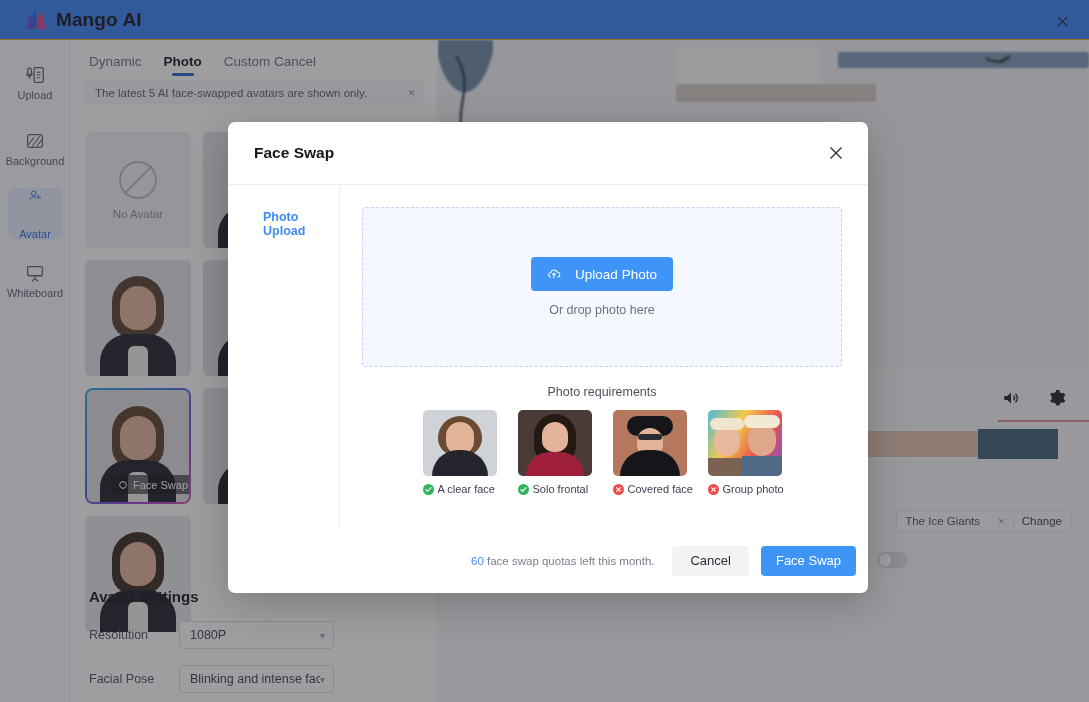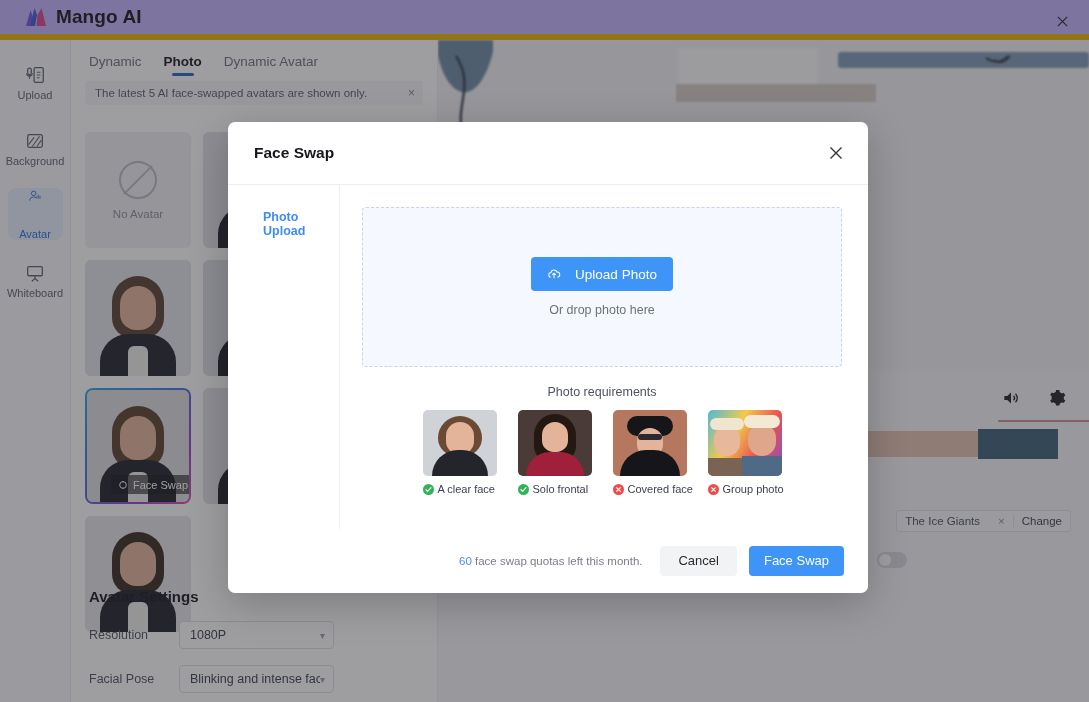--- a/index.html
+++ b/index.html
@@ -7,21 +7,21 @@
     width: 1089px; height: 702px;
     overflow: hidden;
     font-family: "Liberation Sans", sans-serif;
     background: #fff;
   }
   #app { position: relative; width: 1089px; height: 702px; }
 
   
   .appbar {
     position: absolute; left: 0; top: 0; width: 1089px; height: 40px;
-    background: #c4b5fd; border-bottom: 6px solid #eab308;
+    background: #3b82f6; border-bottom: 1px solid #eab308;
     display: flex; align-items: center;
   }
   .logo-wrap { display: flex; align-items: center; gap: 8px; padding-left: 24px; }
   .logo-mark { width: 24px; height: 22px; display: block; }
   .logo-text { font-size: 19px; font-weight: 700; color: #17171c; letter-spacing: .1px; }
   .appbar-close {
     position: absolute; right: 14px; top: 8px; width: 26px; height: 26px;
     display: flex; align-items: center; justify-content: center; color: #2b2b33;
   }
 
@@ -188,21 +188,21 @@
   .req-item { width: 74px; }
   .req-thumb { width: 74px; height: 66px; border-radius: 5px; overflow: hidden; position: relative; }
   .req-cap { display: flex; align-items: center; gap: 4px; margin-top: 7px; font-size: 11px; color: #3c4150; white-space: nowrap; }
   .badge { width: 11px; height: 11px; border-radius: 50%; flex: none; position: relative; }
   .badge.ok { background: #2fb457; }
   .badge.no { background: #ef4b4b; }
   .badge svg { position: absolute; left: 2px; top: 2px; width: 7px; height: 7px; }
 
   .modal-foot {
     height: 63px; display: flex; align-items: center; justify-content: flex-end;
-    gap: 12px; padding-right: 24px;
+    gap: 12px; padding-right: 12px;
   }
   .quota { font-size: 11.5px; color: #7b7f8b; margin-right: 6px; }
   .quota b { color: #4a8df0; font-weight: 400; }
   .btn-cancel {
     height: 30px; padding: 0 18px; border-radius: 4px; background: #f2f3f5; color: #2b2b33;
     font-size: 13px; display: flex; align-items: center;
   }
   .btn-primary {
     height: 30px; padding: 0 15px; border-radius: 4px; background: #3e94f7; color: #fff;
     font-size: 13px; display: flex; align-items: center;
@@ -260,21 +260,21 @@
         <path d="M12 15v3M8.5 21l3.5-3 3.5 3" stroke="#5e6272" stroke-width="1.3" fill="none"></path>
       </svg>
       <span class="rail-label">Whiteboard</span>
     </div>
   </div>
 
   <div class="panel">
     <div class="tabs">
       <div class="tab">Dynamic</div>
       <div class="tab active">Photo</div>
-      <div class="tab">Dynamic Avatar</div>
+      <div class="tab">Custom Cancel</div>
     </div>
 
     <div class="notice">
       <span class="notice-text">The latest 5 AI face-swapped avatars are shown only.</span>
       <span class="notice-x">×</span>
     </div>
 
     <div class="grid">
 
       <div class="card no-avatar">

